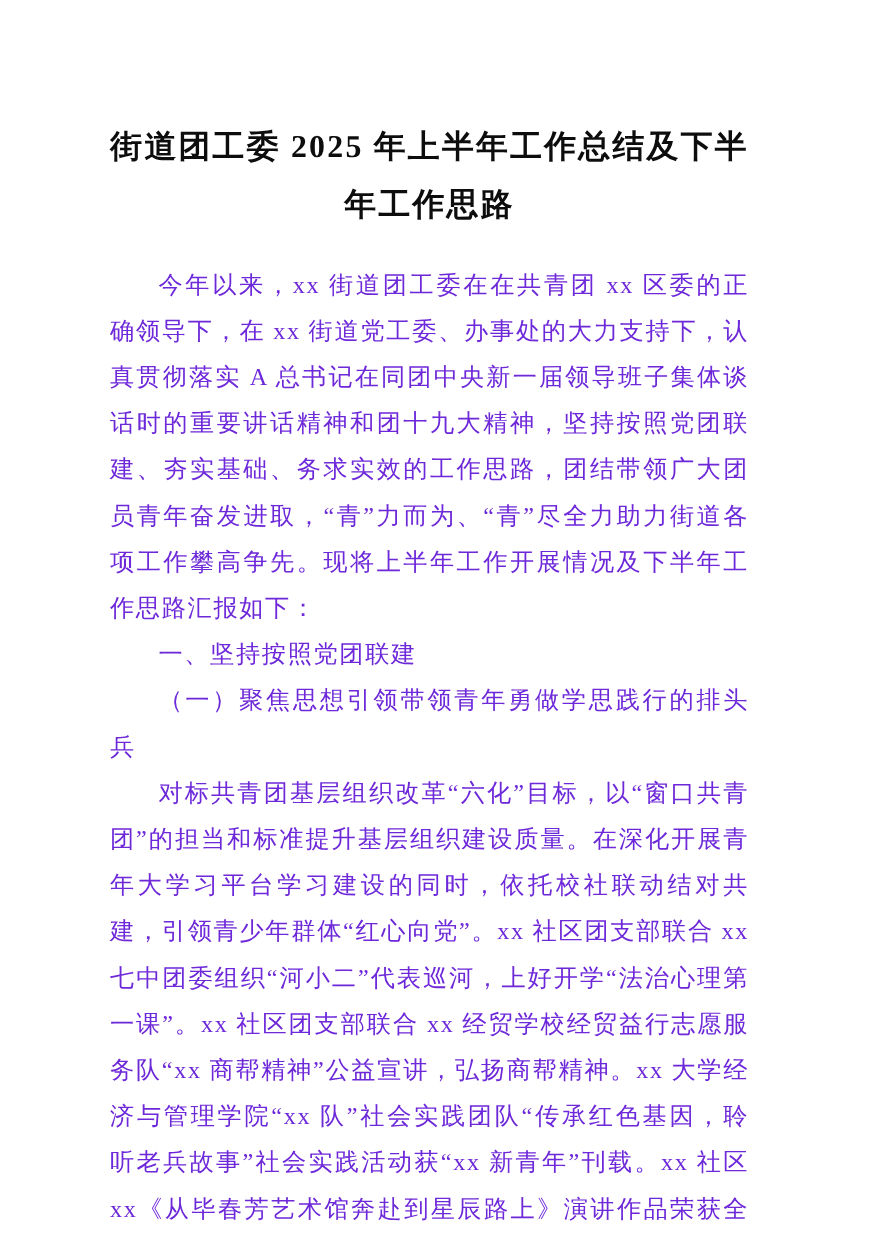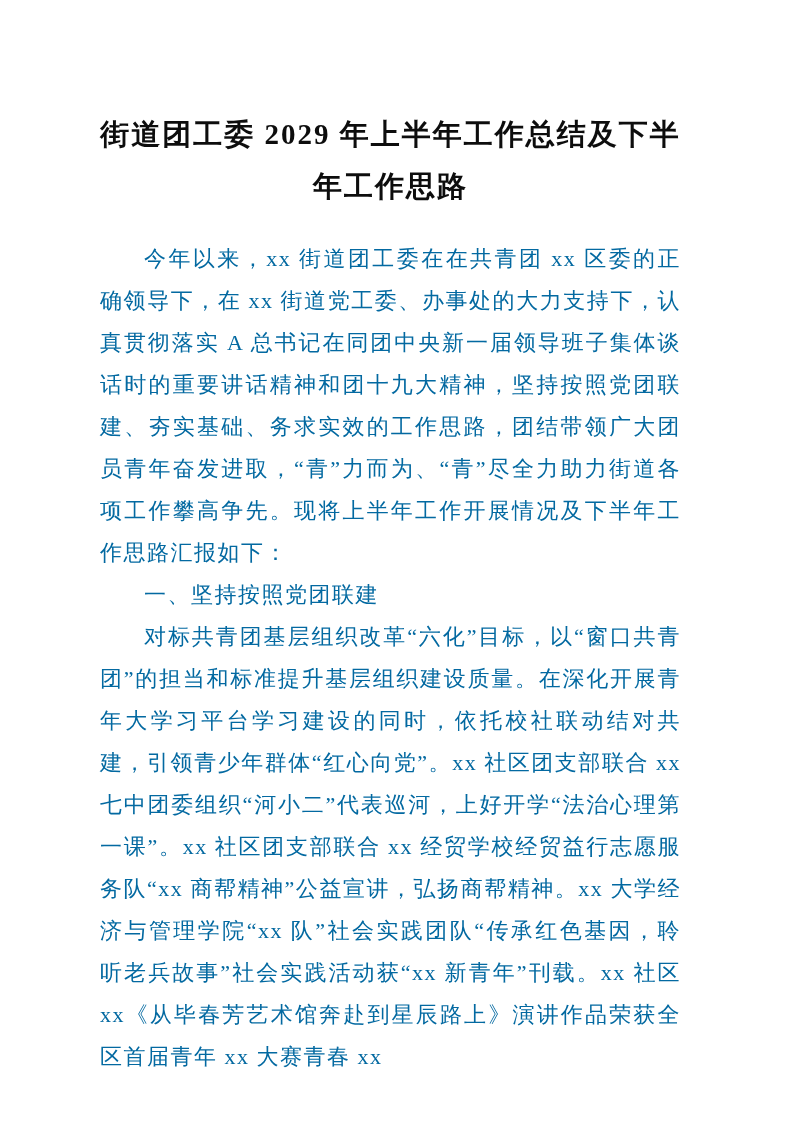--- a/index.html
+++ b/index.html
@@ -28,28 +28,29 @@
     color: #0d0d0d;
   }
   .para {
     margin: 0;
     font-size: 22px;
     line-height: 42px;
     letter-spacing: 1.5px;
     text-align: justify;
     text-indent: 2em;
     font-weight: 400;
-    color: #0369a1;
+    color: #6d28d9;
   }
 </style>
 </head>
 <body>
 
 <div class="page">
-  <h1 class="doc-title">街道团工委 2029 年上半年工作总结及下半年工作思路</h1>
+  <h1 class="doc-title">街道团工委 2025 年上半年工作总结及下半年工作思路</h1>
 
   <p class="para">今年以来，xx 街道团工委在在共青团 xx 区委的正确领导下，在 xx 街道党工委、办事处的大力支持下，认真贯彻落实 A 总书记在同团中央新一届领导班子集体谈话时的重要讲话精神和团十九大精神，坚持按照党团联建、夯实基础、务求实效的工作思路，团结带领广大团员青年奋发进取，“青”力而为、“青”尽全力助力街道各项工作攀高争先。现将上半年工作开展情况及下半年工作思路汇报如下：</p>
 
   <p class="para">一、坚持按照党团联建</p>
 
+  <p class="para">（一）聚焦思想引领带领青年勇做学思践行的排头兵</p>
 
   <p class="para">对标共青团基层组织改革“六化”目标，以“窗口共青团”的担当和标准提升基层组织建设质量。在深化开展青年大学习平台学习建设的同时，依托校社联动结对共建，引领青少年群体“红心向党”。xx 社区团支部联合 xx 七中团委组织“河小二”代表巡河，上好开学“法治心理第一课”。xx 社区团支部联合 xx 经贸学校经贸益行志愿服务队“xx 商帮精神”公益宣讲，弘扬商帮精神。xx 大学经济与管理学院“xx 队”社会实践团队“传承红色基因，聆听老兵故事”社会实践活动获“xx 新青年”刊载。xx 社区 xx《从毕春芳艺术馆奔赴到星辰路上》演讲作品荣获全区首届青年 xx 大赛青春 xx</p>
 </div>
 
 </body></html>

